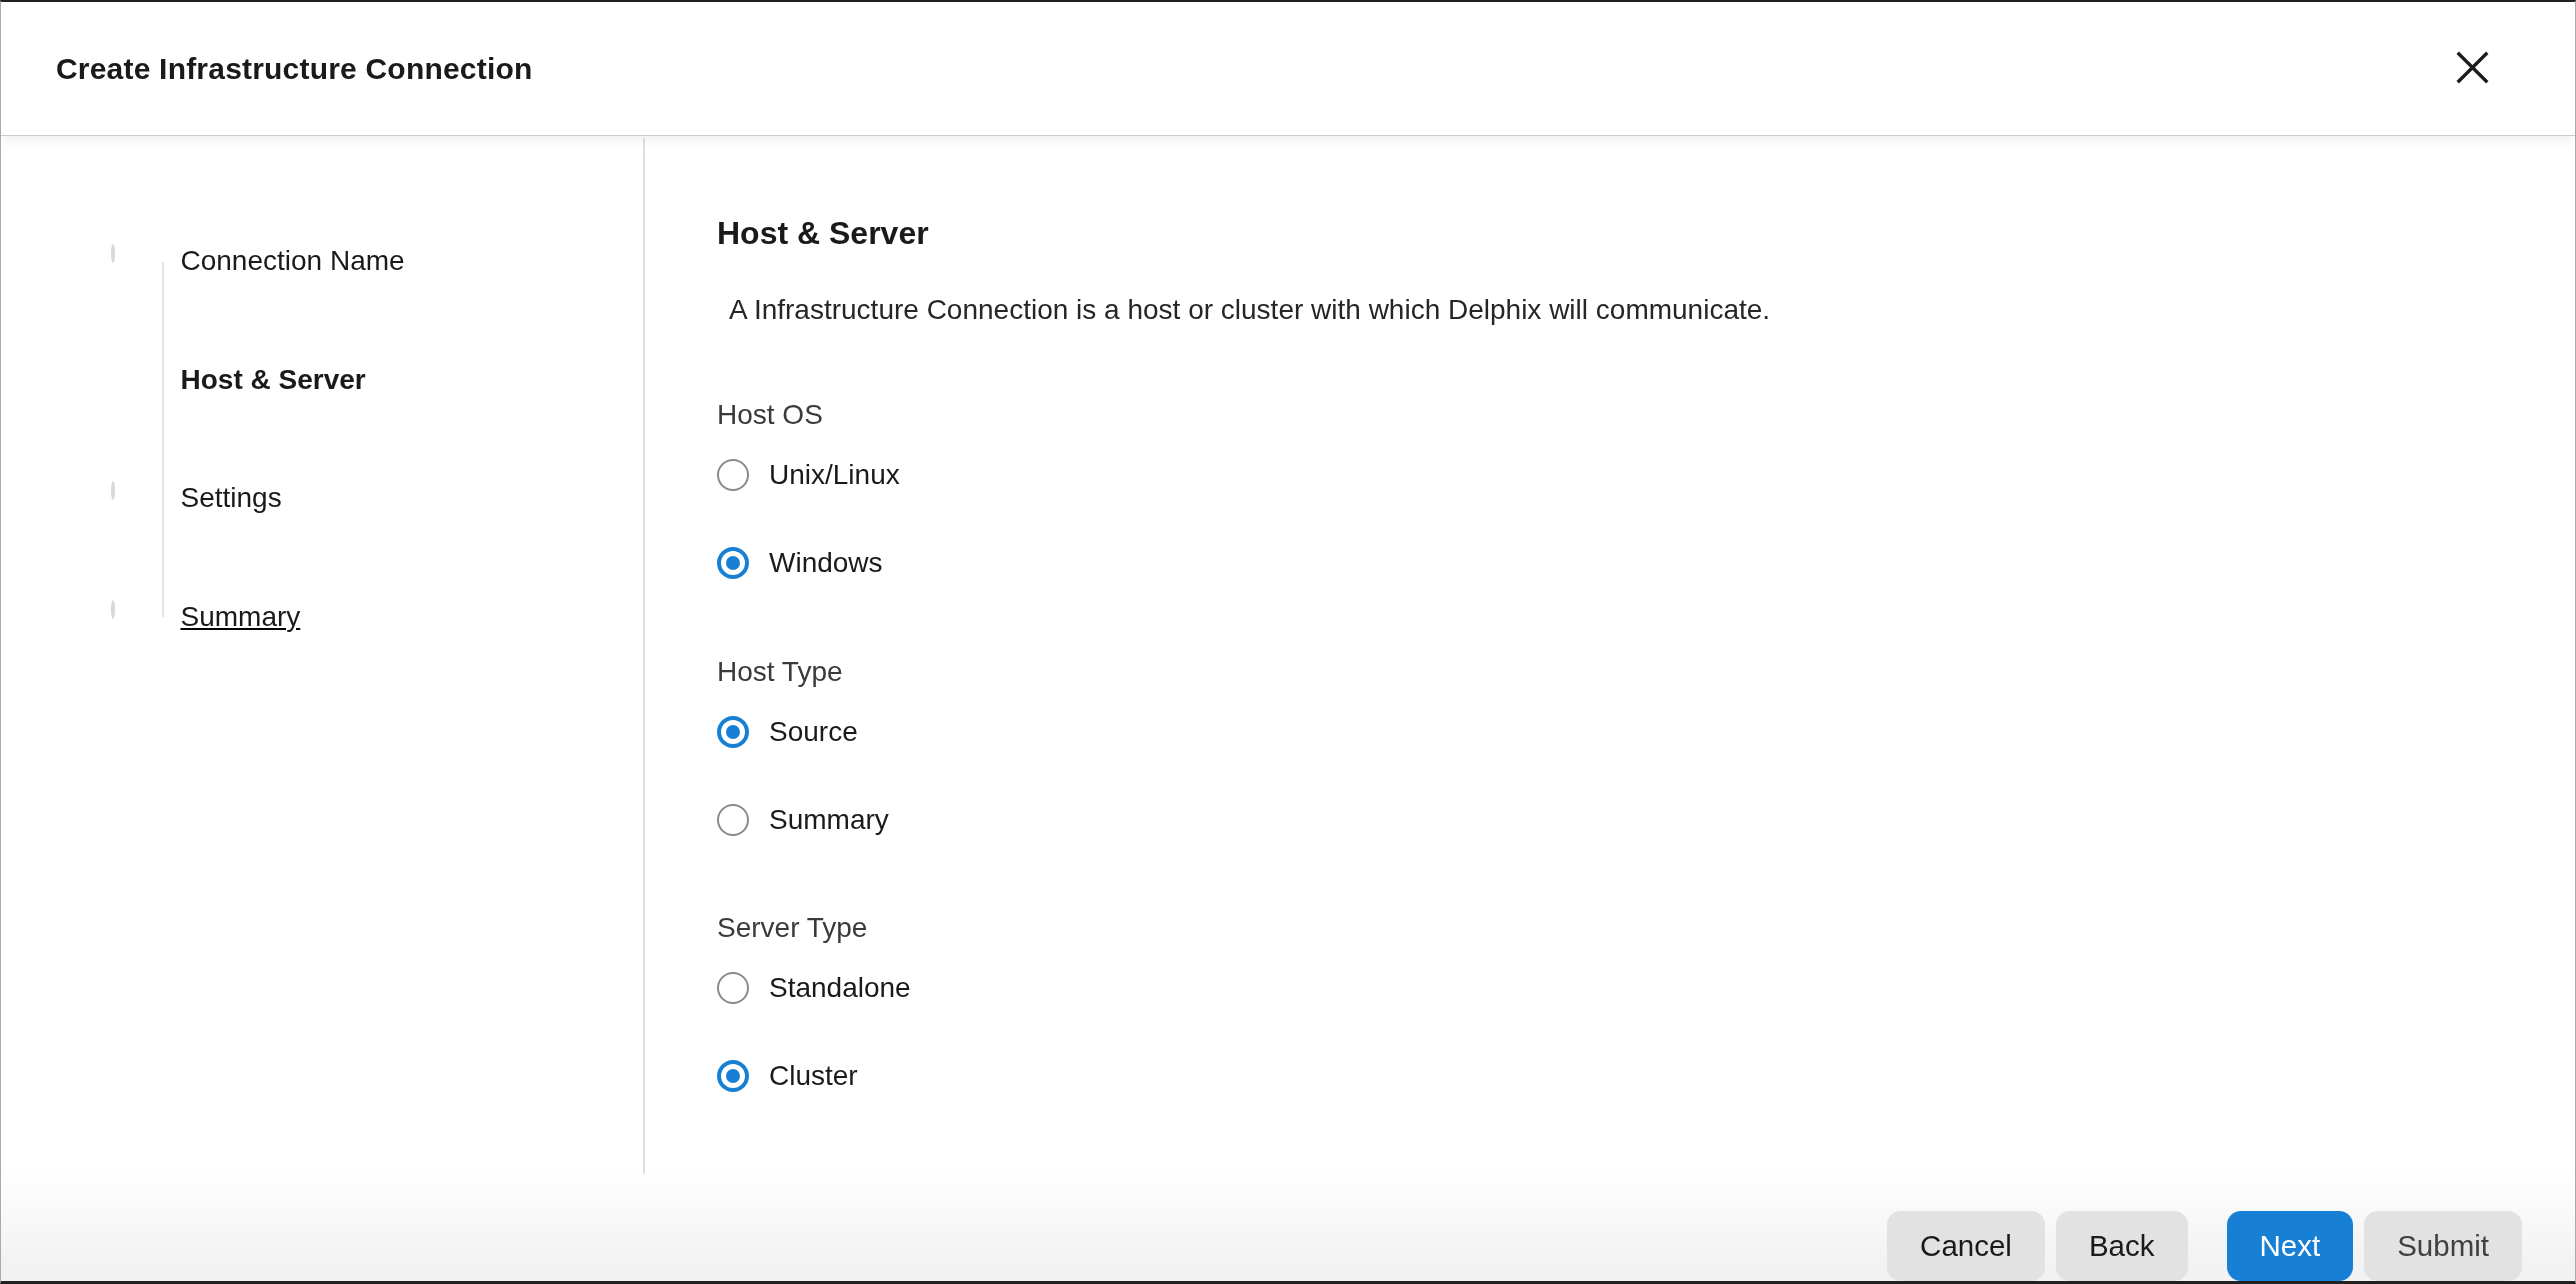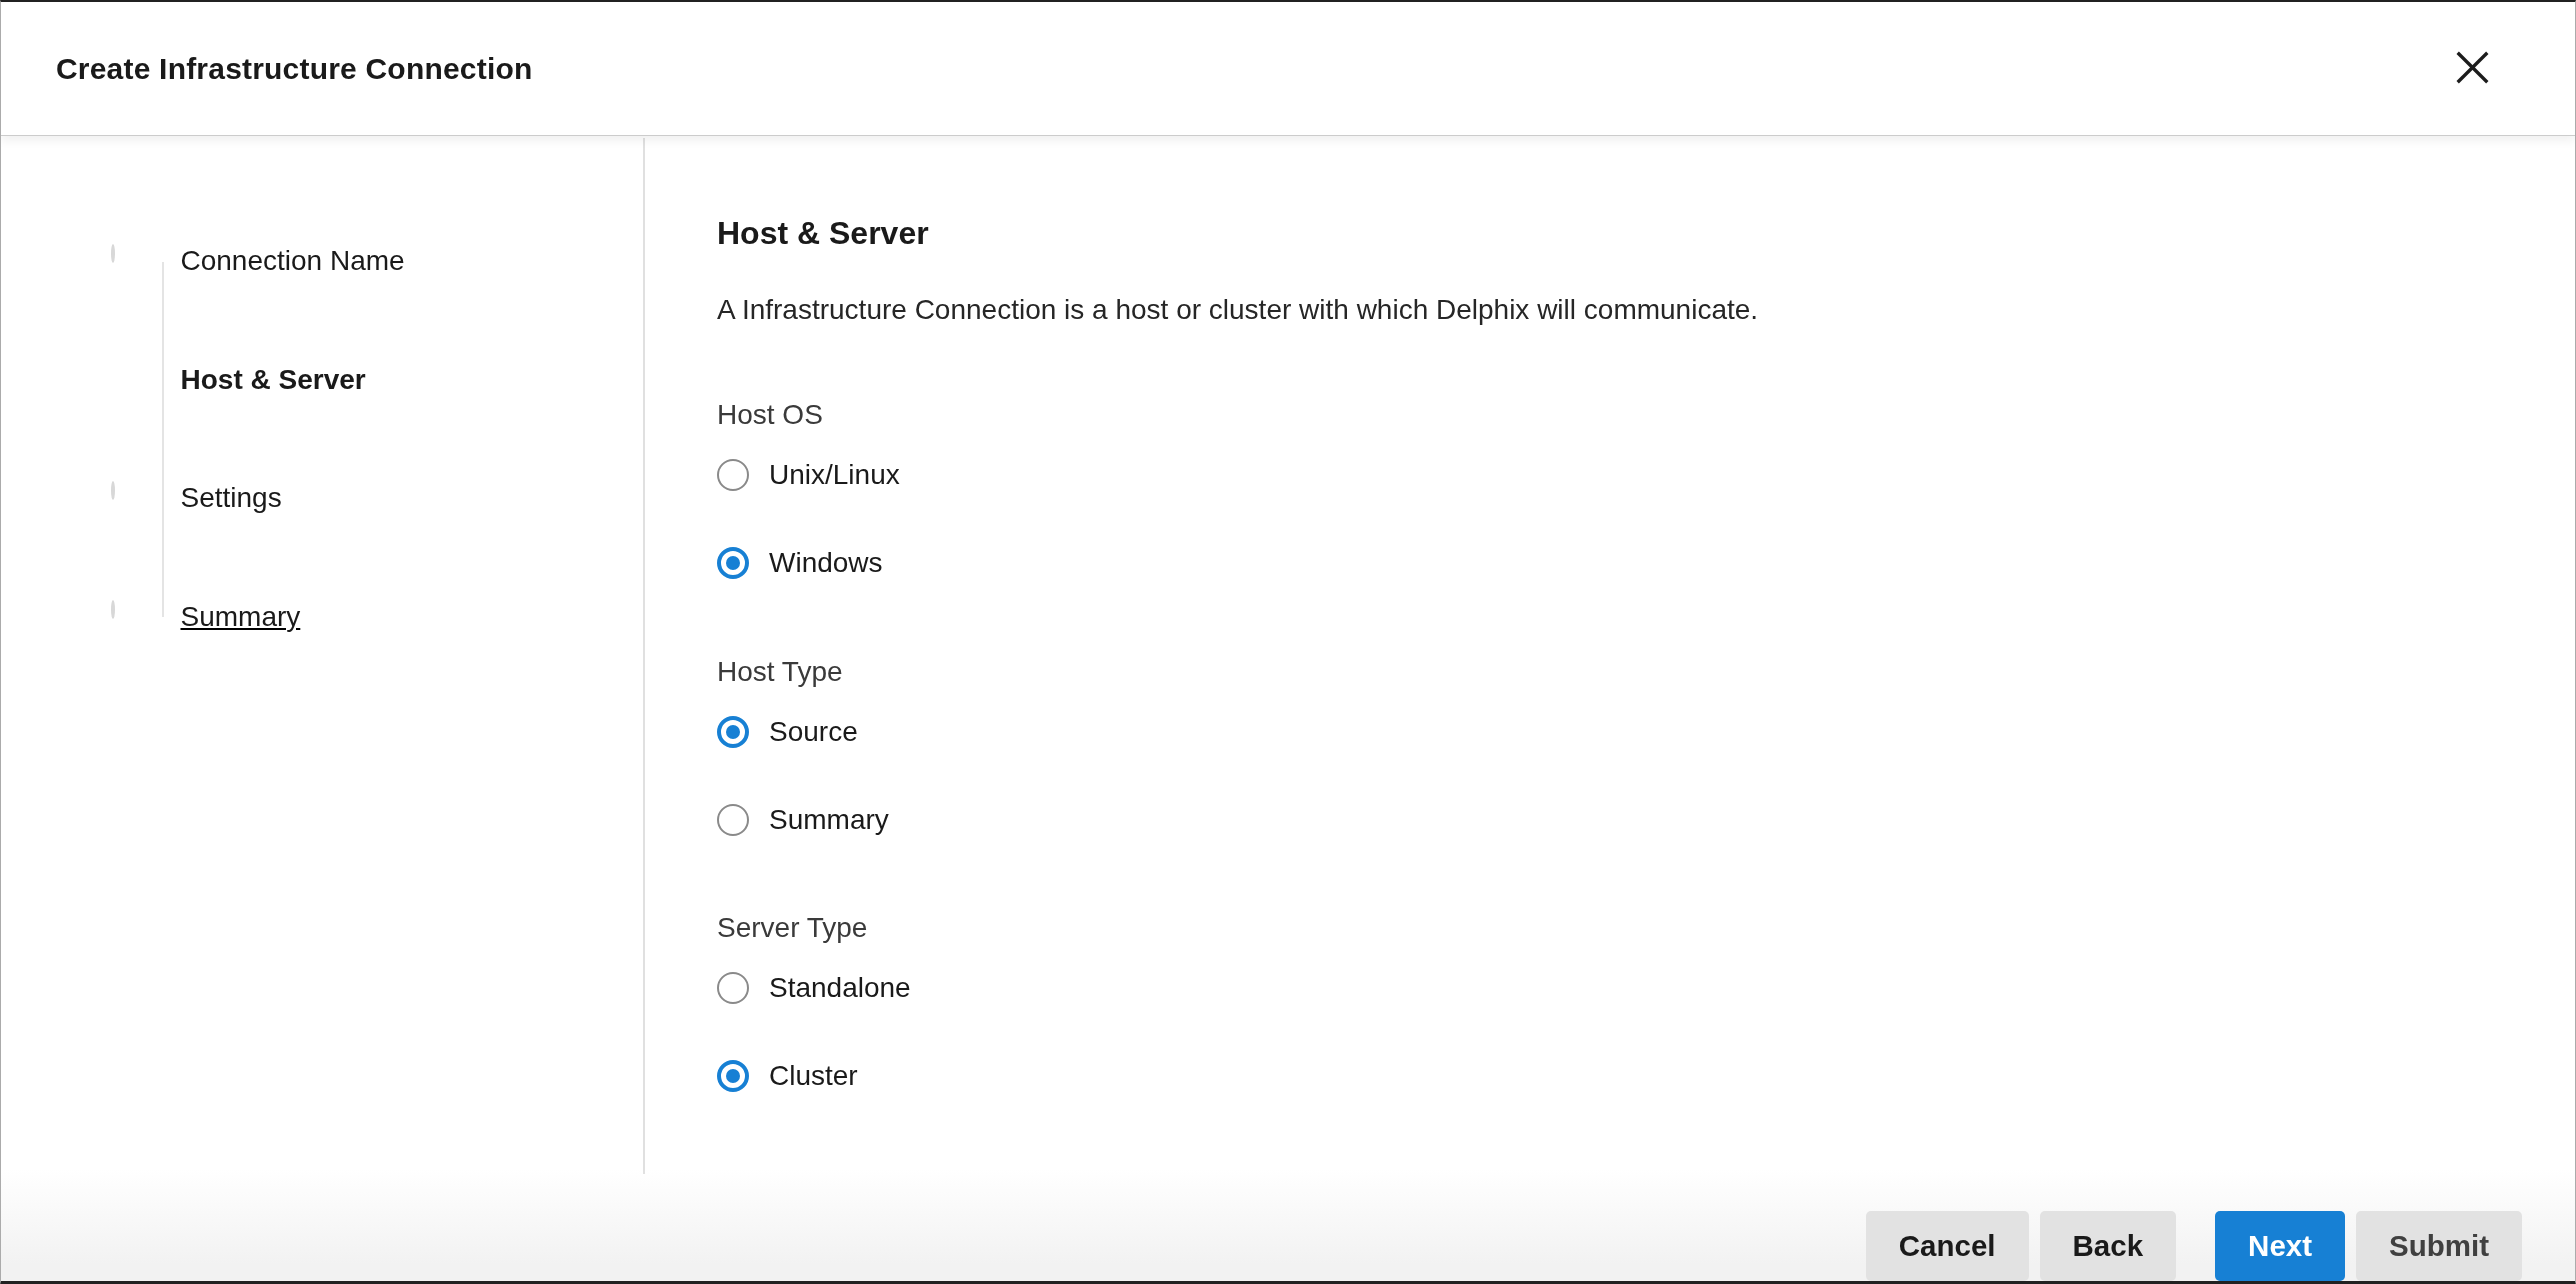--- a/index.html
+++ b/index.html
@@ -49,21 +49,21 @@
     width: 29.5px; height: 29.5px; border-radius: 50%;
     border: 2.8px solid #d8d8d8; background: #ffffff;
   }
   .step.active .step-dot { width: 26px; height: 26px; margin: 1.8px; border: none; background: var(--accent); }
   .step-label { margin-left: 40px; font-size: 28px; color: #1a1a1a; font-weight: 400; white-space: nowrap; }
   .step.active .step-label { font-weight: 700; }
 
   
   .content { position: absolute; left: 644px; top: 0; right: 0; bottom: 0; padding: 77px 0 0 72px; }
   .section-heading { font-size: 32px; font-weight: 700; color: #1a1a1a; margin-bottom: 41px; }
-  .section-desc { font-size: 28px; color: #262626; line-height: 33px; margin-bottom: 72px; }
+  .section-desc { font-size: 28px; color: #262626; line-height: 33px; margin-bottom: 72px; margin-left: 12px; }
 
   .group { margin-bottom: 64px; }
   .group-label { font-size: 28px; color: #3a3a3a; line-height: 33px; margin-bottom: 16.6px; }
   .radio-row {
     display: flex; align-items: center; height: 55px; cursor: pointer;
     background: none; border: none; padding: 0; margin-bottom: 33px; text-align: left;
   }
   .radio-row:last-child { margin-bottom: 0; }
   .radio-circle {
     width: 32px; height: 32px; border-radius: 50%; border: 2.8px solid #8a8a8a; background: #fff;
@@ -75,22 +75,22 @@
   .radio-label { margin-left: 20px; font-size: 28px; color: #1a1a1a; white-space: nowrap; }
 
   
   .footer {
     position: absolute; left: 0; right: 0; bottom: 0; height: 112px;
     background: linear-gradient(180deg, rgba(255,255,255,0) 0%, #f2f2f2 85%);
     display: flex; align-items: flex-end; justify-content: flex-end;
     padding: 0 53px 0 0; z-index: 4;
   }
   .btn {
-    height: 70px; padding: 0 33px; border: none; border-radius: 5px;
-    font-family: "Liberation Sans", sans-serif; font-size: 29.5px; font-weight: 700;
+    height: 70px; padding: 0 33px; border: none; border-radius: 14px;
+    font-family: "Liberation Sans", sans-serif; font-size: 29.5px; font-weight: 400;
     margin-left: 11px; cursor: pointer; background: #e2e2e2; color: #1a1a1a;
   }
   .btn.primary { background: var(--accent); color: #ffffff; margin-left: 39px; }
   .btn.disabled { color: #404040; cursor: default; }
 </style>
 </head>
 <body>
 
 <div class="dialog">
 

